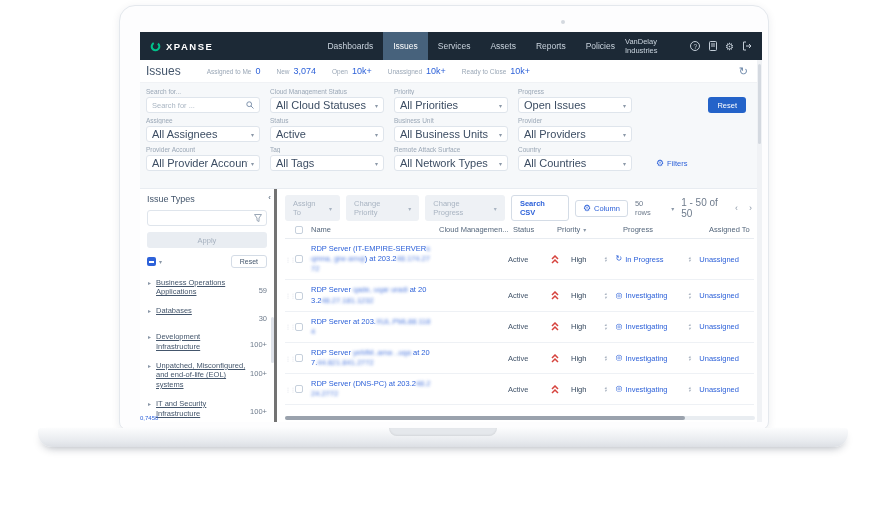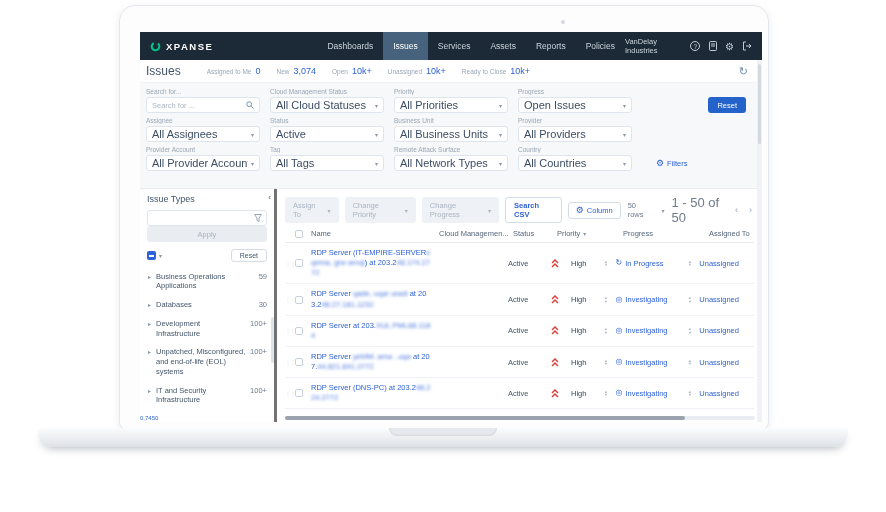--- a/index.html
+++ b/index.html
@@ -62,49 +62,49 @@
             margin-left:14px; margin-bottom:3px; cursor:pointer; }
   .gear { font-size:9px; line-height:1; }
 
   
   .body { display:flex; height:233px; }
   .sidebar { width:137px; flex:0 0 auto; border-right:3px solid #737373; position:relative; padding:5px 7px 0 7px; }
   .sb-head { font-size:9px; color:#44566c; }
   .sb-collapse { position:absolute; right:3px; top:4px; font-size:8px; color:#44566c; cursor:pointer; }
   .sb-filter { height:16px; border:1px solid #dfe5ec; background:#fff; border-radius:3px; margin-top:6px;
                display:flex; align-items:center; justify-content:flex-end; padding:0 4px; }
-  .btn-apply { height:16px; background:#e9edf2; color:#a6b1bf; font-size:7.5px;
+  .btn-apply { height:16px; margin-top:6px; background:#e9edf2; color:#a6b1bf; font-size:7.5px;
                display:flex; align-items:center; justify-content:center; border-radius:3px; cursor:default; }
   .sb-controls { display:flex; align-items:center; margin-top:7px; }
   .cb-blue { width:9px; height:9px; background:#2e62d9; border-radius:2px; position:relative; cursor:pointer; }
   .cb-blue::after { content:""; position:absolute; left:2px; right:2px; top:3.5px; height:2px; background:#fff; }
   .cb-caret { font-size:6px; color:#8b98a8; margin-left:3px; }
   .btn-sb-reset { margin-left:auto; background:#fff; border:1px solid #d4dce6; border-radius:3px;
                font-size:7px; color:#44566c; padding:2px 8px; cursor:pointer; }
   .sb-list { margin-top:5px; }
   .side-item { display:flex; align-items:flex-start; padding:4.5px 0; cursor:pointer; }
   .expand { font-size:6px; color:#8b98a8; margin:1px 5px 0 1px; }
-  .side-label { flex:1; font-size:7.5px; color:#44566c; line-height:1.3; }
-  .side-count { font-size:7.5px; color:#6e7b8c; margin-left:4px; }
+  .side-label { flex:1; font-size:7.5px; color:#44566c; line-height:1.3;text-decoration:underline; }
+  .side-count { font-size:7.5px; color:#6e7b8c; margin-left:4px;margin-top:8px; }
   .sb-fragment { position:absolute; left:0; bottom:1px; font-size:6px; color:#2e62d9; }
   .sb-scroll { position:absolute; right:0; top:128px; width:3px; height:46px; background:#dfe3ea; border-radius:2px; }
 
   
   .main { flex:1; position:relative; padding:6px 8px 0 8px; overflow:hidden; }
   .toolbar { display:flex; align-items:center; gap:6px; }
   .btn-dis { background:#eef1f5; color:#a9b4c2; font-size:7.5px; padding:4px 8px; border-radius:3px;
              display:flex; align-items:center; gap:3px; cursor:default; }
   .btn-dis .caret { color:#a9b4c2; }
   .btn-export { background:#fff; border:1px solid #d4dce6; color:#2e62d9; font-weight:bold; font-size:7.5px;
              padding:3px 8px; border-radius:3px; cursor:pointer; }
   .tb-right { margin-left:auto; display:flex; align-items:center; gap:7px; }
   .btn-column { background:#fff; border:1px solid #d4dce6; color:#2e62d9; font-size:7.5px; padding:3px 7px;
              border-radius:3px; display:flex; align-items:center; gap:3px; cursor:pointer; }
   .rows-select { font-size:7.5px; color:#6e7b8c; display:flex; align-items:center; gap:12px; cursor:pointer; }
-  .range { font-size:13px; color:#6e7b8c; }
+  .range { font-size:10px; color:#6e7b8c; }
   .pg { font-size:9px; color:#8b98a8; cursor:pointer; padding:0 2px; }
 
   .thead { display:flex; align-items:center; height:18px; border-bottom:1px solid #e8ecf1; 
            font-size:7.5px; color:#55677c; }
   .hcell { white-space:nowrap; overflow:hidden; text-overflow:ellipsis; padding-right:4px; }
   .h-name{width:128px;} .h-cloud{width:74px;} .h-status{width:44px;} .h-pri{width:66px;}
   .h-prog{width:86px;} .h-asg{width:56px;}
   .w-handle{width:10px; flex:0 0 auto;}
   .w-name{width:128px;} .w-cloud{width:74px;} .w-status{width:44px;} .w-pri{width:46px;}
   .w-step{width:20px;} .w-prog{width:66px;} .w-asg{width:56px;}

